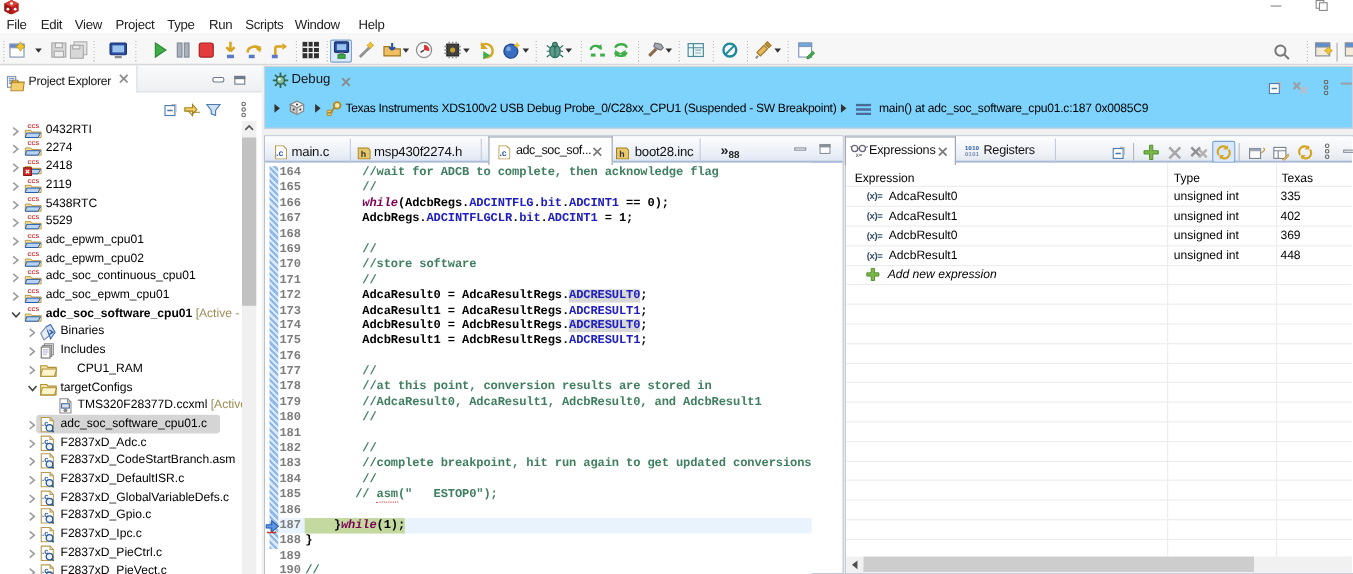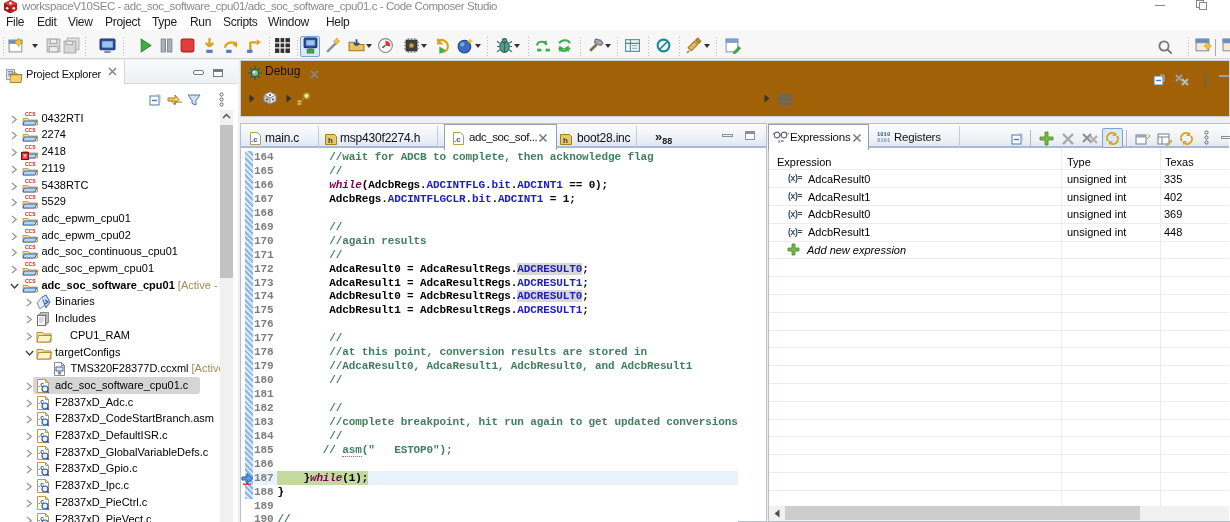--- a/index.html
+++ b/index.html
@@ -21,21 +21,21 @@
 .panel{position:absolute;background:#fff;border:1px solid #c5cad3;}
 
 #px{left:0;top:60px;width:238px;height:462px;border:none;background:#fff;}
 .treerow{position:absolute;left:0;height:16.6px;white-space:nowrap;font-size:11px;}
 .active-dec{color:#9d8d56;}
 .treerow{position:absolute;left:0;width:236px;height:17px;font-size:11px;white-space:nowrap;}
 .chev{position:absolute;top:4px;}
 .ticn{position:absolute;top:0px;}
 .tlabel{position:absolute;top:1px;}
 
-#debugpanel{left:240px;top:60px;width:990px;height:57px;border:1px solid #cdd2da;background:#a16207;}
+#debugpanel{left:240px;top:60px;width:990px;height:57px;border:1px solid #cdd2da;background:#7dd3fc;}
 
 #editor{left:240px;top:123px;width:527px;height:399px;border:1px solid #b9c0cc;background:#fff;}
 #edtabs{position:absolute;left:0;top:0;width:525px;height:24px;background:linear-gradient(#fdfdfe,#e9eef7 75%,#dfe7f3);border-bottom:2px solid #a8bad6;}
 .seltab{position:absolute;top:0;background:#fff;border:1px solid #97a0b1;border-bottom:none;height:26px;z-index:5;}
 #codewrap{position:absolute;left:0;top:24px;width:497px;height:375px;background:#fff;overflow:hidden;}
 #bluestrip{position:absolute;left:4px;top:3.3px;width:8px;height:347.5px;
  background:repeating-linear-gradient(45deg,#8db8e8 0 2px,#d9e8f8 2px 4px);}
 #gutternums{position:absolute;left:13px;top:3.1px;width:34px;text-align:left;color:#7d7d7d;
  font-family:"Liberation Mono",monospace;font-size:11px;font-weight:bold;line-height:13.93px;letter-spacing:-0.12px;white-space:pre;}
 #code{position:absolute;left:36.5px;top:3.1px;font-family:"Liberation Mono",monospace;font-size:11px;font-weight:bold;
@@ -55,21 +55,20 @@
 
 <div id="titlebar">
   <svg class="abs" style="left:3px;top:0px" width="15" height="14" viewBox="0 0 15 14">
       <path d="M7.5 0L14 3.2v6.8L7.5 13.5L1 10V3.2Z" fill="#c0201c"></path>
       <path d="M7.5 0L14 3.2L7.5 6.5L1 3.2Z" fill="#d94036"></path>
       <path d="M7.5 6.5V13.5L1 10V3.2Z" fill="#a01815"></path>
       <circle cx="7.5" cy="3.2" r="1.3" fill="#fff"></circle>
       <circle cx="4.2" cy="8.3" r="1.3" fill="#fff"></circle>
       <circle cx="10.8" cy="8.3" r="1.3" fill="#fff"></circle>
     </svg>
-  <span id="title" style="letter-spacing:-0.42px">workspaceV10SEC - adc_soc_software_cpu01/adc_soc_software_cpu01.c - Code Composer Studio</span>
   <div class="abs" style="left:1155px;top:5px;width:10px;height:1px;background:#888"></div>
   <div class="abs" style="left:1196px;top:0px;width:8px;height:8px;border:1px solid #888;background:#fff"></div>
   <div class="abs" style="left:1199px;top:2px;width:8px;height:8px;border:1px solid #888;background:#fff"></div>
 </div>
 
 <div id="menubar">
   <span class="menuitem" style="left:6px">File</span>
   <span class="menuitem" style="left:37px">Edit</span>
   <span class="menuitem" style="left:68px">View</span>
   <span class="menuitem" style="left:105px">Project</span>
@@ -647,26 +646,28 @@
       </svg>
     <svg class="abs" style="left:38px;top:3px" width="6" height="9" viewBox="0 0 6 9">
         <path d="M0.5 0.5l5 4-5 4z" fill="#333"></path>
       </svg>
     <svg class="abs" style="left:48px;top:0px" width="15" height="16" viewBox="0 0 15 16">
         <circle cx="10.5" cy="4.8" r="3" fill="#f8e8b0" stroke="#b08820" stroke-width="1.7"></circle>
         <path d="M8.2 7L3.5 11.7M5.2 10l1.3 1.3M3.5 11.7L5 13.2" stroke="#b08820" stroke-width="1.5" fill="none"></path>
         <rect x="1.2" y="9.2" width="4.2" height="2.2" fill="#f0c850" stroke="#a07820" stroke-width="0.7" rx="1"></rect>
         <rect x="1.2" y="11.8" width="4.2" height="2.2" fill="#f0c850" stroke="#a07820" stroke-width="0.7" rx="1"></rect>
       </svg>
+    <span class="abs" style="left:66px;top:1.5px;letter-spacing:-0.28px">Texas Instruments XDS100v2 USB Debug Probe_0/C28xx_CPU1 (Suspended - SW Breakpoint)</span>
     <svg class="abs" style="left:516px;top:3px" width="6" height="9" viewBox="0 0 6 9">
         <path d="M0.5 0.5l5 4-5 4z" fill="#333"></path>
       </svg>
     <svg class="abs" style="left:530px;top:3px" width="14" height="11" viewBox="0 0 14 11">
         <path d="M0 1.5h14M0 5.5h14M0 9.5h14" stroke="#4a6a9a" stroke-width="2.2"></path>
       </svg>
+    <span class="abs" style="left:551px;top:1.5px;letter-spacing:-0.2px">main() at adc_soc_software_cpu01.c:187 0x0085C9</span>
   </div>
 </div>
 
 <div class="panel" id="editor">
   <div id="edtabs">
     <svg class="abs" style="left:9px;top:8px" width="11" height="13" viewBox="0 0 11 13">
         <path d="M0.5 0.5h7l3 3V12.5h-10z" fill="#fff" stroke="#b89b50"></path>
         <text x="1" y="10" font-size="8" font-weight="bold" fill="#2a5aa8" font-family="Liberation Sans">.c</text>
       </svg>
     <span class="abs tabtxt" style="left:24px;top:7px">main.c</span>
@@ -732,21 +733,21 @@
 187
 188
 189
 190</div>
     <pre id="code"><span class="c">        //wait for ADCB to complete, then acknowledge flag</span>
 <span class="c">        //</span>
         <span class="k">while</span>(AdcbRegs.<span class="m">ADCINTFLG</span>.<span class="m">bit</span>.<span class="m">ADCINT1</span> == 0);
         AdcbRegs.<span class="m">ADCINTFLGCLR</span>.<span class="m">bit</span>.<span class="m">ADCINT1</span> = 1;
 
 <span class="c">        //</span>
-<span class="c">        //again results</span>
+<span class="c">        //store software</span>
 <span class="c">        //</span>
         AdcaResult0 = AdcaResultRegs.<span class="m hl">ADCRESULT0</span>;
         AdcaResult1 = AdcaResultRegs.<span class="m">ADCRESULT1</span>;
         AdcbResult0 = AdcbResultRegs.<span class="m hl">ADCRESULT0</span>;
         AdcbResult1 = AdcbResultRegs.<span class="m">ADCRESULT1</span>;
 
 <span class="c">        //</span>
 <span class="c">        //at this point, conversion results are stored in</span>
 <span class="c">        //AdcaResult0, AdcaResult1, AdcbResult0, and AdcbResult1</span>
 <span class="c">        //</span>

